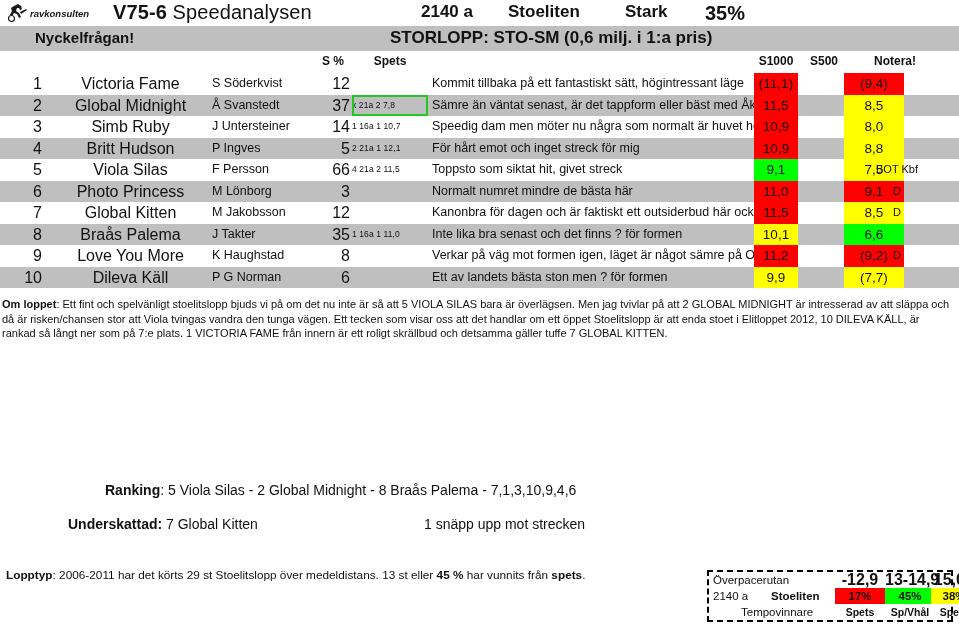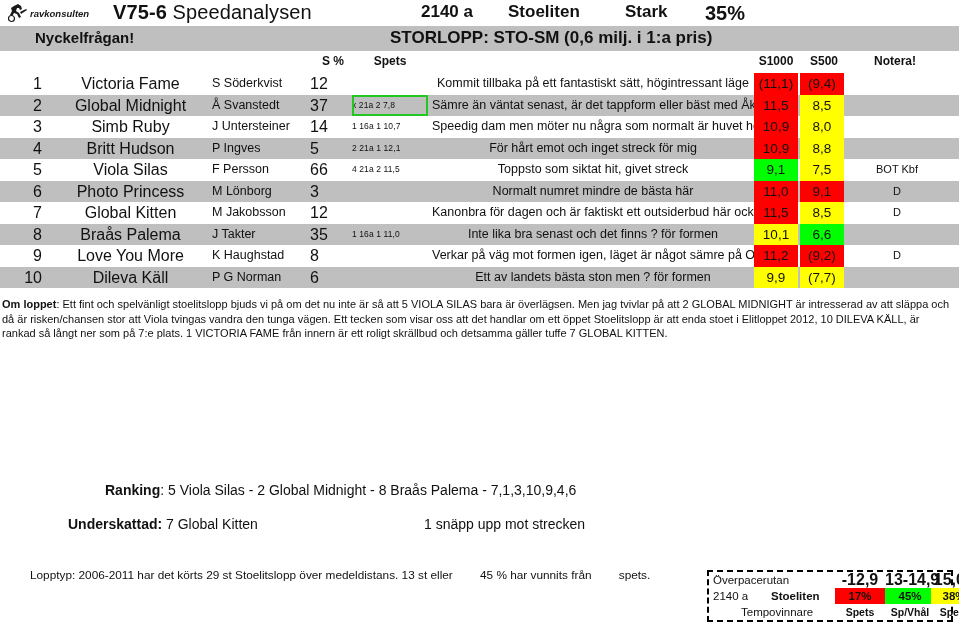--- a/index.html
+++ b/index.html
@@ -54,25 +54,25 @@
   
   .table{position:absolute;left:0;top:73px;width:959px;}
   .row{position:relative;height:21.5px;width:959px;}
   .row.odd{background:#ffffff;}
   .row.even{background:#bfbfbf;}
 
   .c{position:absolute;top:0;height:21.5px;line-height:21.5px;white-space:nowrap;overflow:hidden;}
   .c-num{left:0px;width:42px;text-align:right;font-size:16px;}
   .c-horse{left:48px;width:165px;text-align:center;font-size:16px;}
   .c-driver{left:212px;width:104px;text-align:left;font-size:12.5px;}
-  .c-spct{left:310px;width:40px;text-align:left;font-size:16px;}
+  .c-spct{left:310px;width:40px;text-align:right;font-size:16px;}
   .c-spets{left:352px;width:76px;text-align:left;font-size:8.5px;line-height:21.5px;letter-spacing:.1px;}
-  .c-komm{left:432px;width:322px;text-align:center;font-size:12.5px;}
+  .c-komm{left:432px;width:322px;text-align:left;font-size:12.5px;}
   .c-s1000{left:754px;width:44px;text-align:center;font-size:13.5px;}
-  .c-s500{left:800px;width:44px;text-align:center;font-size:13.5px;}
+  .c-s500{left:844px;width:60px;text-align:center;font-size:13.5px;}
   .c-notera{left:852px;width:90px;text-align:center;font-size:11px;}
 
   .hl-red{background:#ff0000;}
   .hl-yellow{background:#ffff00;}
   .hl-green{background:#00ff00;}
   .box-green{
     outline:2.5px solid #22c722;
     outline-offset:-2px;
     box-sizing:border-box;
   }
@@ -86,21 +86,21 @@
 
   
   .ranking{position:absolute;left:105px;top:482px;font-size:14px;white-space:nowrap;}
   .ranking b{font-weight:bold;}
   .undersk{position:absolute;left:68px;top:516px;font-size:14px;white-space:nowrap;}
   .undersk b{font-weight:bold;}
   .snapp{position:absolute;left:424px;top:516px;font-size:14px;white-space:nowrap;}
 
   
   .lopptyp{position:absolute;left:6px;top:568px;font-size:11.8px;white-space:nowrap;}
-  .lopptyp b{font-weight:normal;margin-left:24px;}
+  .lopptyp b{font-weight:bold;}
 
   
   .statbox{
     position:absolute;left:707px;top:570px;width:246px;height:52px;
     border:2px dashed #000;
     box-sizing:border-box;
   }
   .statrow{position:relative;height:16px;width:100%;}
   .sc{position:absolute;top:0;height:16px;line-height:16px;font-size:11.5px;white-space:nowrap;}
   .sc-l1{left:4px;}

